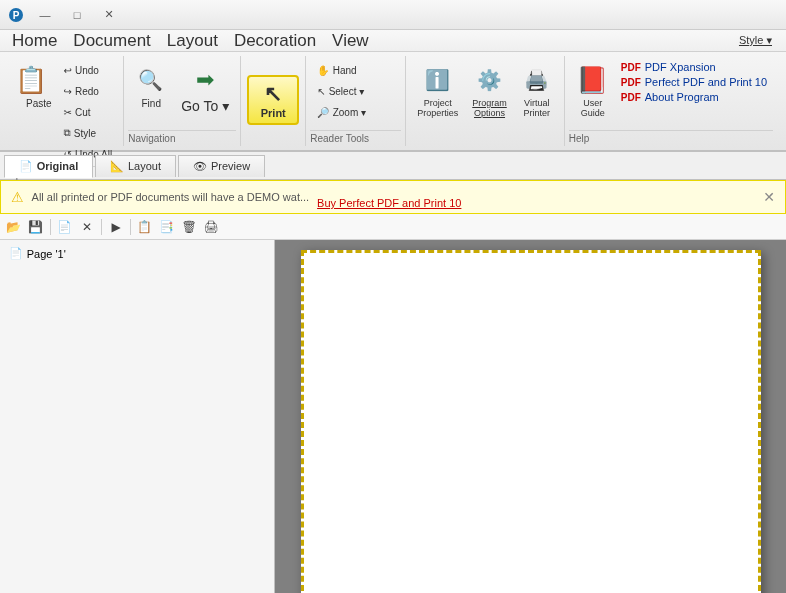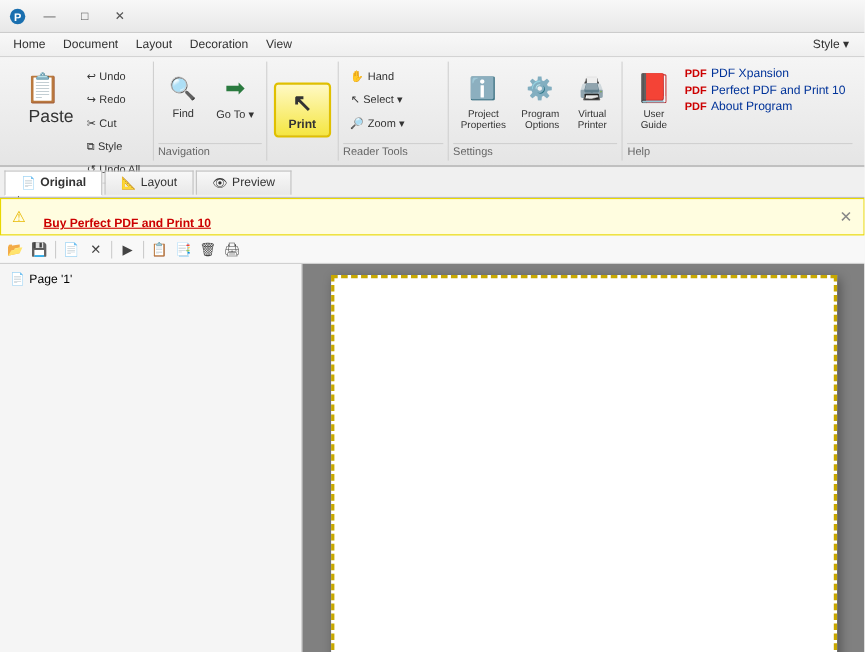--- a/index.html
+++ b/index.html
@@ -33,26 +33,26 @@
       background: linear-gradient(to bottom, #f8f8f8, #efefef);
       height: 22px;
       display: flex;
       align-items: center;
       padding: 0 4px;
       border-bottom: 1px solid #d0d0d0;
     }
     .menu-item {
       padding: 2px 8px;
       cursor: pointer;
-      font-size: 11px;
+      font-size: 17px;
       color: #333;
       height: 100%;
       display: flex; align-items: center;
     }
-    .style-btn { margin-left: auto; padding: 2px 10px; font-size: 11px; color: #333; cursor: pointer; }
+    .style-btn { margin-left: auto; padding: 2px 10px; font-size: 11px; color: #333; cursor: pointer; text-decoration: underline; }
 
     
     .ribbon {
       background: linear-gradient(to bottom, #f5f5f5, #e5e5e5);
       border-bottom: 2px solid #c0c0c0;
       display: flex;
       height: 100px;
       padding: 4px 0;
     }
     .ribbon-group {
@@ -170,21 +170,21 @@
       background: #fffde0;
       border: 1px solid #e8d800;
       padding: 4px 10px;
       display: flex;
       align-items: center;
       gap: 8px;
       font-size: 11px;
       color: #555;
       position: relative;
     }
-    .trial-banner .buy-link { color: #cc0000; font-weight: bold; cursor: pointer; text-decoration: underline; margin-top: 12px; }
+    .trial-banner .buy-link { color: #cc0000; font-weight: normal; cursor: pointer; text-decoration: underline; margin-top: 12px; }
     .trial-banner .close-btn { margin-left: auto; cursor: pointer; color: #888; font-size: 14px; }
 
     
     .sub-toolbar {
       background: #f8f8f8;
       border-bottom: 1px solid #d0d0d0;
       height: 26px;
       display: flex;
       align-items: center;
       padding: 0 4px;
@@ -272,21 +272,21 @@
   <div class="style-btn">Style ▾</div>
 </div>
 
 <div class="ribbon">
 
   <div class="ribbon-group" style="min-width:100px;">
     <div class="ribbon-group-content" style="flex-direction:row;gap:2px;">
 
       <div class="ribbon-btn" style="min-width:44px;">
         <div class="ribbon-btn-icon" style="color:#1a6faf;font-size:26px;">📋</div>
-        <span style="font-size:16px;margin-left:15px;">Paste</span>
+        <span style="font-size:10px;margin-left:15px;">Paste</span>
       </div>
 
       <div class="ribbon-col">
         <div class="ribbon-btn-small">
           <span>↩</span>
           <span>Undo</span>
         </div>
         <div class="ribbon-btn-small">
           <span>↪</span>
           <span>Redo</span>
@@ -309,21 +309,21 @@
   </div>
 
   <div class="ribbon-group" style="min-width:90px;">
     <div class="ribbon-group-content" style="gap:4px;">
       <div class="ribbon-btn">
         <div class="ribbon-btn-icon icon-find">🔍</div>
         <span style="font-size:10px;">Find</span>
       </div>
       <div class="ribbon-btn">
         <div class="ribbon-btn-icon icon-goto" style="color:#2a7a3f;font-size:22px;">➡</div>
-        <span style="font-size:10px;">Go To ▾</span>
+        <span style="font-size:14px;">Go To ▾</span>
       </div>
     </div>
     <div class="ribbon-group-label">Navigation</div>
   </div>
 
   <div class="ribbon-group" style="min-width:60px;align-items:center;">
     <div class="ribbon-group-content" style="justify-content:center;align-items:center;flex:1;">
       <div class="normal-btn">
         <div style="font-size:22px;">↖</div>
         <span>Print</span>
@@ -353,28 +353,27 @@
   </div>
 
   <div class="ribbon-group" style="min-width:130px;">
     <div class="ribbon-group-content" style="gap:4px;">
       <div class="ribbon-btn" style="min-width:42px;">
         <div class="ribbon-btn-icon" style="font-size:20px;color:#1a6faf;">ℹ️</div>
         <span style="font-size:9px;text-align:center;">Project<br>Properties</span>
       </div>
       <div class="ribbon-btn" style="min-width:42px;">
         <div class="ribbon-btn-icon" style="font-size:20px;">⚙️</div>
-        <span style="font-size:9px;text-align:right;">Program<br>Options</span>
+        <span style="font-size:9px;text-align:center;text-decoration:underline;">Program<br>Options</span>
       </div>
       <div class="ribbon-btn" style="min-width:42px;">
         <div class="ribbon-btn-icon" style="font-size:20px;">🖨️</div>
         <span style="font-size:9px;text-align:center;">Virtual<br>Printer</span>
       </div>
     </div>
-    <div class="ribbon-group-label">Settings</div>
   </div>
 
   <div class="ribbon-group" style="min-width:160px;border-right:none;">
     <div class="ribbon-group-content" style="gap:2px;">
       <div class="ribbon-btn" style="min-width:44px;">
         <div class="ribbon-btn-icon" style="font-size:26px;color:#c04000;">📕</div>
         <span style="font-size:9px;text-align:center;">User<br>Guide</span>
       </div>
       <div class="ribbon-col">
         <a class="help-item">
@@ -407,20 +406,21 @@
   </div>
   <div class="tab">
     <span>👁</span>
     <span>Preview</span>
   </div>
 </div>
 
 <div class="trial-banner">
   <span style="color:#e8b800;font-size:14px;">⚠</span>
   <div>
+    <div>All all printed or PDF documents will have a DEMO wat...</div>
   </div>
   <a class="buy-link">Buy Perfect PDF and Print 10</a>
   <span class="close-btn">✕</span>
 </div>
 
 <div class="sub-toolbar">
   <button class="sub-toolbar-btn">📂</button>
   <button class="sub-toolbar-btn">💾</button>
   <div class="sub-toolbar-sep"></div>
   <button class="sub-toolbar-btn">📄</button>

